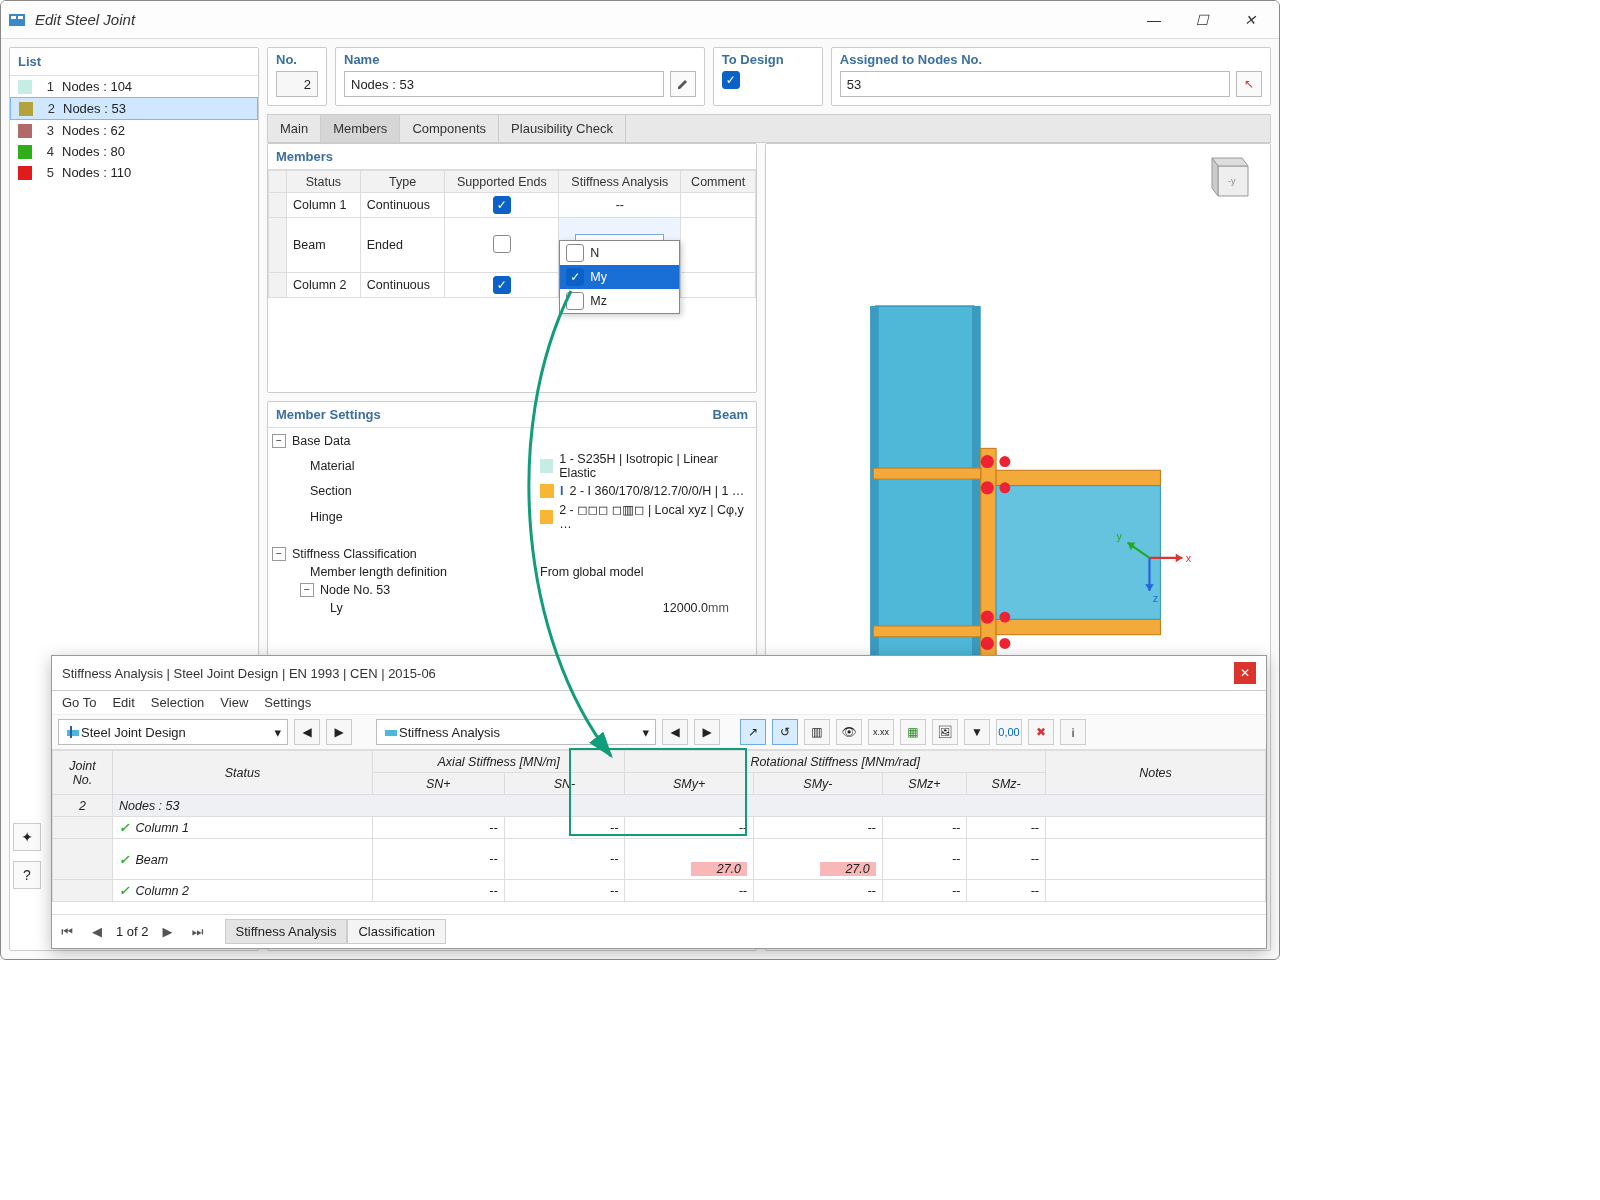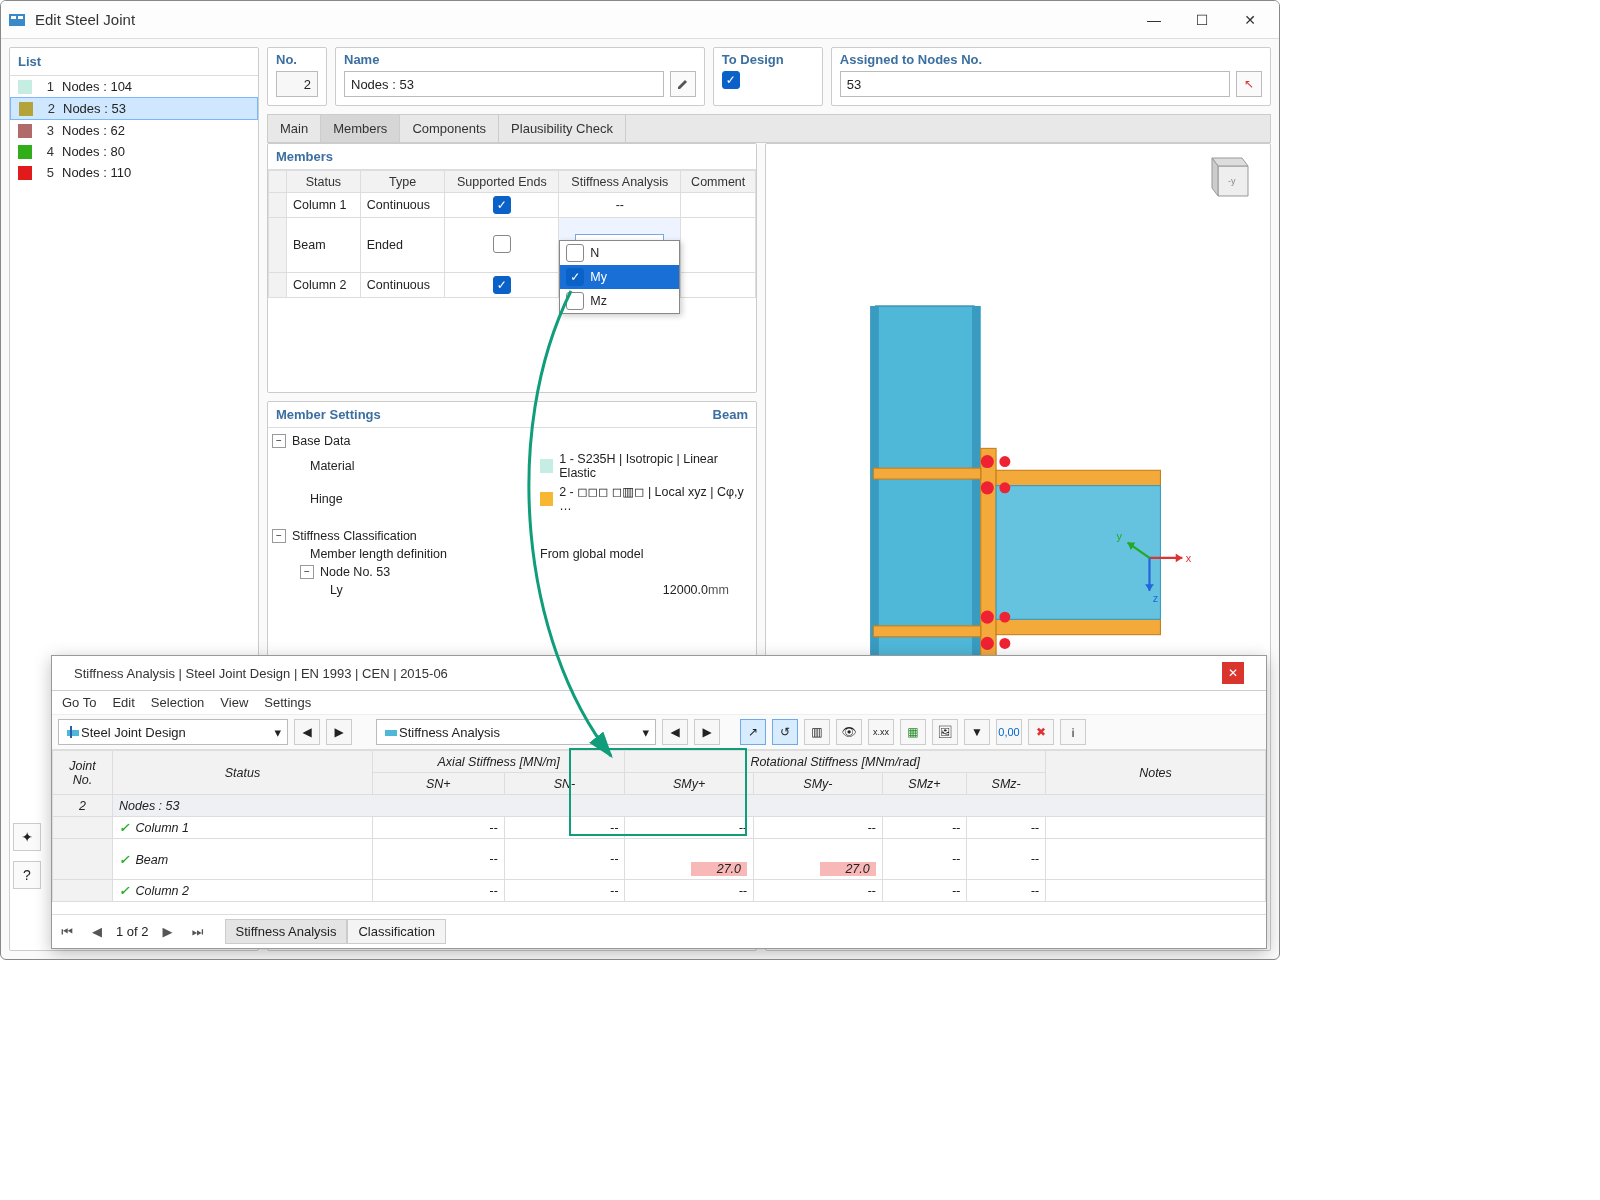--- a/index.html
+++ b/index.html
@@ -1,18 +1,18 @@
 <!DOCTYPE html>
 <html><head>
 <meta charset="utf-8">
 <style>
 * { box-sizing: border-box; font-family: "Segoe UI", Arial, sans-serif; }
 body { margin:0; background:#fff; font-size:13px; color:#222; }
 .window { width:1280px; height:960px; border:1px solid #888; border-radius:6px; background:#fafafa; position:relative; overflow:hidden; }
-.titlebar { height:38px; display:flex; align-items:center; padding:0 6px; background:#fdfdfd; border-bottom:1px solid #ddd; }
+.titlebar { height:38px; display:flex; align-items:center; padding:0 6px; background:#fdfdfd; border-bottom:1px solid #ddd;font-style:italic; }
 .titlebar .icon { width:20px; height:20px; margin-right:8px; display:flex; align-items:center; justify-content:center; }
 .titlebar .title { font-size:15px; color:#333; flex:1; }
 .winbtns { display:flex; gap:2px; }
 .winbtn { width:46px; height:30px; display:flex; align-items:center; justify-content:center; font-size:14px; color:#333; }
 .body { display:flex; height:calc(100% - 38px); }
 .left-pane { width:250px; background:#fff; border:1px solid #ccc; margin:8px 4px 8px 8px; border-radius:2px; display:flex; flex-direction:column; }
 .pane-header { font-weight:600; color:#3b6fa0; padding:6px 8px; border-bottom:1px solid #ddd; font-size:13px; }
 .list-items { flex:1; overflow:auto; }
 .list-item { display:flex; align-items:center; padding:3px 8px; gap:8px; }
 .list-item.selected { background:#cfe8ff; border:1px solid #7ab7ff; }
@@ -51,21 +51,21 @@
 .settings-body { padding:4px 0; font-size:12.5px; }
 .trow { display:flex; align-items:center; padding:2px 8px 2px 4px; }
 .tree-exp { width:14px; height:14px; border:1px solid #999; margin-right:6px; display:flex; align-items:center; justify-content:center; font-size:10px; line-height:1; }
 .trow .lbl { flex:0 0 230px; }
 .trow .val { flex:1; display:flex; align-items:center; gap:6px; }
 .trow .unit { width:40px; color:#555; }
 .viewport { flex:1; border:1px solid #ccc; background:#fff; border-radius:2px; position:relative; overflow:hidden; }
 .navcube { position:absolute; top:8px; right:8px; width:64px; height:64px; }
 
 .results-window { position:absolute; left:50px; top:654px; right:12px; bottom:10px; background:#fff; border:1px solid #999; box-shadow:0 4px 16px rgba(0,0,0,0.25); display:flex; flex-direction:column; }
-.res-title { padding:6px 22px; border-bottom:1px solid #ccc; display:flex; align-items:center; color:#333; }
+.res-title { padding:6px 10px; border-bottom:1px solid #ccc; display:flex; align-items:center; color:#333; }
 .res-title .t { flex:1; }
 .res-close { width:22px; height:22px; background:#d9352c; color:#fff; display:flex; align-items:center; justify-content:center; font-size:12px; }
 .res-menu { padding:4px 10px; display:flex; gap:16px; color:#333; border-bottom:1px solid #eee; }
 .res-toolbar { padding:4px 6px; display:flex; gap:6px; align-items:center; border-bottom:1px solid #ddd; background:#fafafa; }
 .combo { height:26px; border:1px solid #bbb; background:#fff; display:flex; align-items:center; padding:0 6px; gap:0; }
 .tbtn { width:26px; height:26px; border:1px solid #ccc; background:#f7f7f7; display:flex; align-items:center; justify-content:center; font-size:12px; }
 .tbtn.hl { background:#d8ecff; border-color:#6fa9e6; }
 .res-grid { flex:1; overflow:auto;font-style:italic; }
 .res-grid table { width:100%; border-collapse:collapse; font-size:12.5px; }
 .res-grid th, .res-grid td { border:1px solid #ddd; padding:3px 6px; height:22px; }
@@ -254,20 +254,28 @@
                   <span class="lbl">Base Data</span>
                 </div>
               <div class="trow" style="padding-left:42px">
                   <span class="lbl">Material</span>
                   <span class="val">
                     <span class="swatch" style="background:#c6ede4"></span>
                     <span>1 - S235H | Isotropic | Linear Elastic</span>
                   </span>
                 </div>
               <div class="trow" style="padding-left:42px">
+                  <span class="lbl">Section</span>
+                  <span class="val">
+                    <span class="swatch" style="background:#f7b733"></span>
+                    <span style="color:#2a5db0;font-weight:bold">I</span>
+                    <span>2 - I 360/170/8/12.7/0/0/H | 1 …</span>
+                  </span>
+                </div>
+              <div class="trow" style="padding-left:42px">
                   <span class="lbl">Hinge</span>
                   <span class="val">
                     <span class="swatch" style="background:#f7b733"></span>
                     <span>2 - ◻◻◻ ◻▥◻ | Local xyz | Cφ,y …</span>
                   </span>
                 </div>
               <div style="height:12px"></div>
               <div class="trow">
                   <span class="tree-exp">−</span>
                   <span class="lbl">Stiffness Classification</span>

